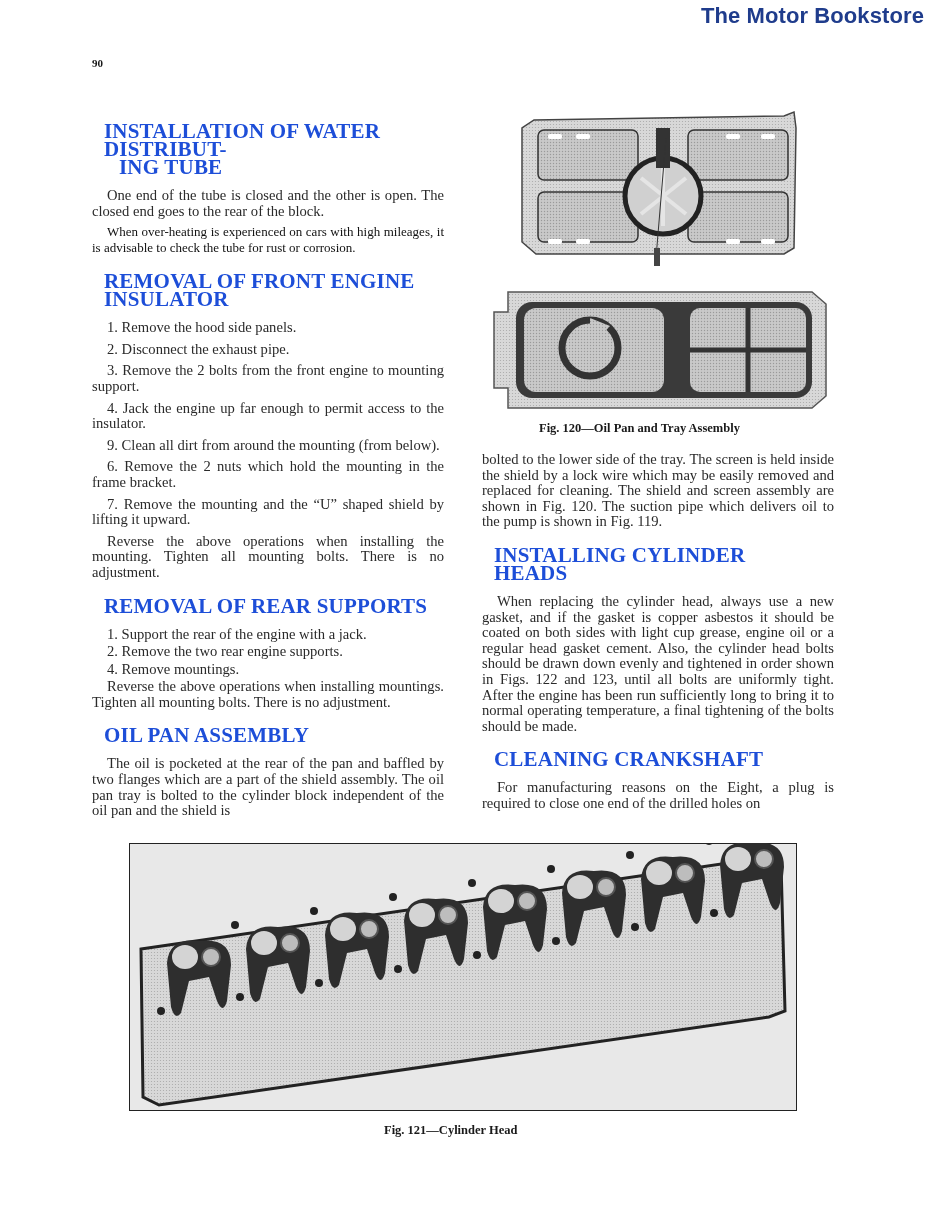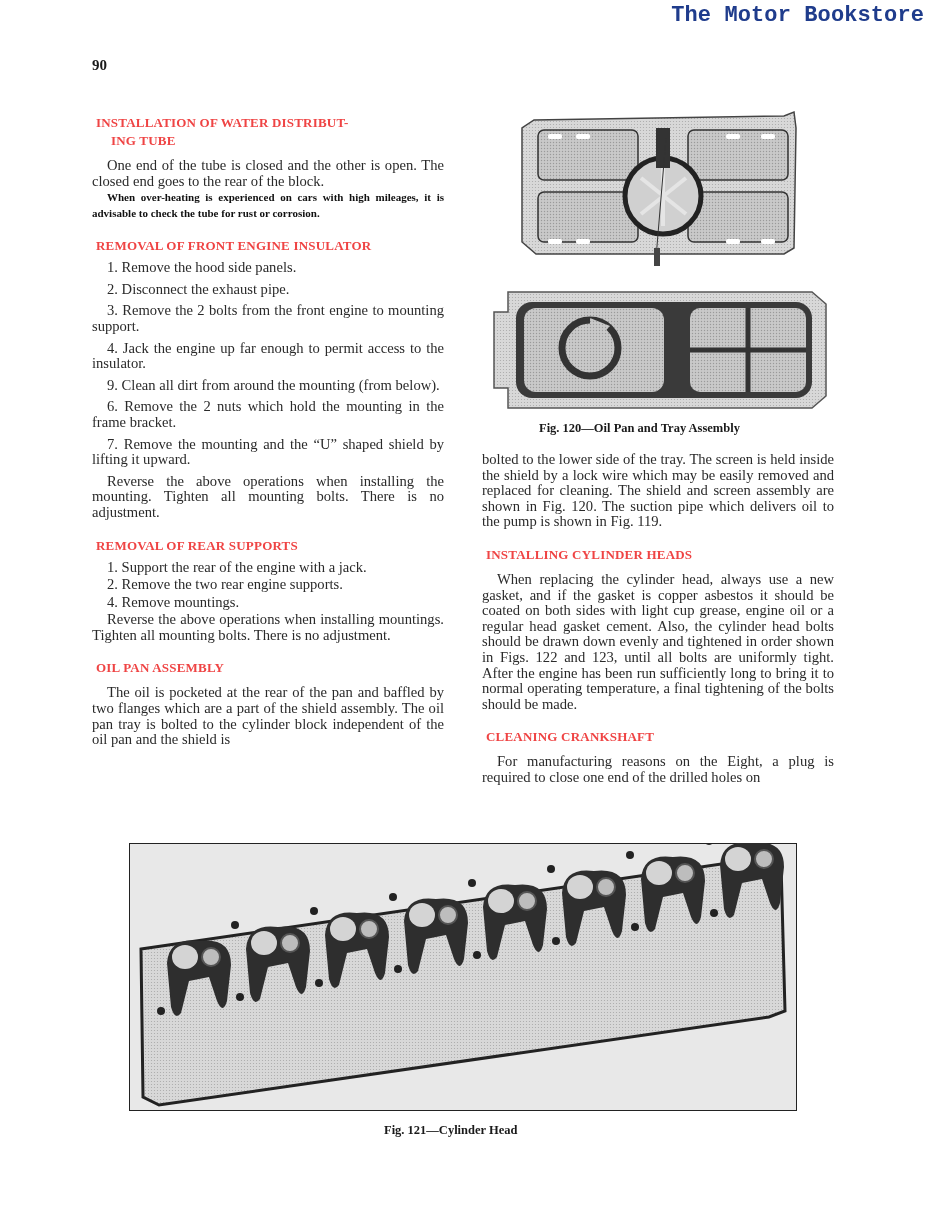--- a/index.html
+++ b/index.html
@@ -1,25 +1,25 @@
 <!DOCTYPE html>
 <html><head>
 <meta charset="utf-8">
 <style>
   html, body { margin: 0; padding: 0; background: #ffffff; }
   body { width: 950px; height: 1229px; position: relative; overflow: hidden; font-family: "Liberation Serif", "DejaVu Serif", serif; color: #2a2a2a; }
-  .brand { position: absolute; top: 3px; right: 26px; font-family: Liberation Mono, monospace; font-weight: bold; font-size: 22px; color: #1f3c8c; letter-spacing: 0.1px; }
-  .page-num { position: absolute; top: 57px; left: 92px; font-weight: bold; font-size: 15px; color: #1a1a1a; }
+  .brand { position: absolute; top: 3px; right: 26px; font-family: Liberation Sans, sans-serif; font-weight: bold; font-size: 22px; color: #1f3c8c; letter-spacing: 0.1px; }
+  .page-num { position: absolute; top: 57px; left: 92px; font-weight: bold; font-size: 11px; color: #1a1a1a; }
   .col { position: absolute; width: 352px; font-size: 14.6px; line-height: 15.6px; }
   .col-left { left: 92px; top: 110px; }
   .col-right { left: 482px; top: 452px; }
-  h2 { font-size: 13px; font-weight: bold; margin: 4px; line-height: 18px; color: #ef4444; letter-spacing: 0.2px; }
+  h2 { font-size: 21px; font-weight: bold; margin: 12px; line-height: 18px; color: #1d4ed8; letter-spacing: 0.2px; }
   h2 .cont { display: block; padding-left: 15px; }
   p { margin: 0; text-align: justify; text-indent: 15px; }
-  .bold-note { font-weight: bold; font-size: 11px; line-height: 16px; color: #111; }
+  .bold-note { font-weight: normal; font-size: 13px; line-height: 16px; color: #111; margin-top: 5px; }
   .steps { margin: 5px 0 0 0; }
   .steps p { margin-bottom: 6px; }
   .steps.tight p { margin-bottom: 2px; }
   .sec { margin-top: 16px; }
   .gap4 { margin-top: 8px; }
   .caption { position: absolute; font-family: "Liberation Serif", serif; font-weight: bold; font-size: 12.5px; color: #1a1a1a; text-align: center; }
   .fig { position: absolute; }
 </style>
 </head>
 <body>

